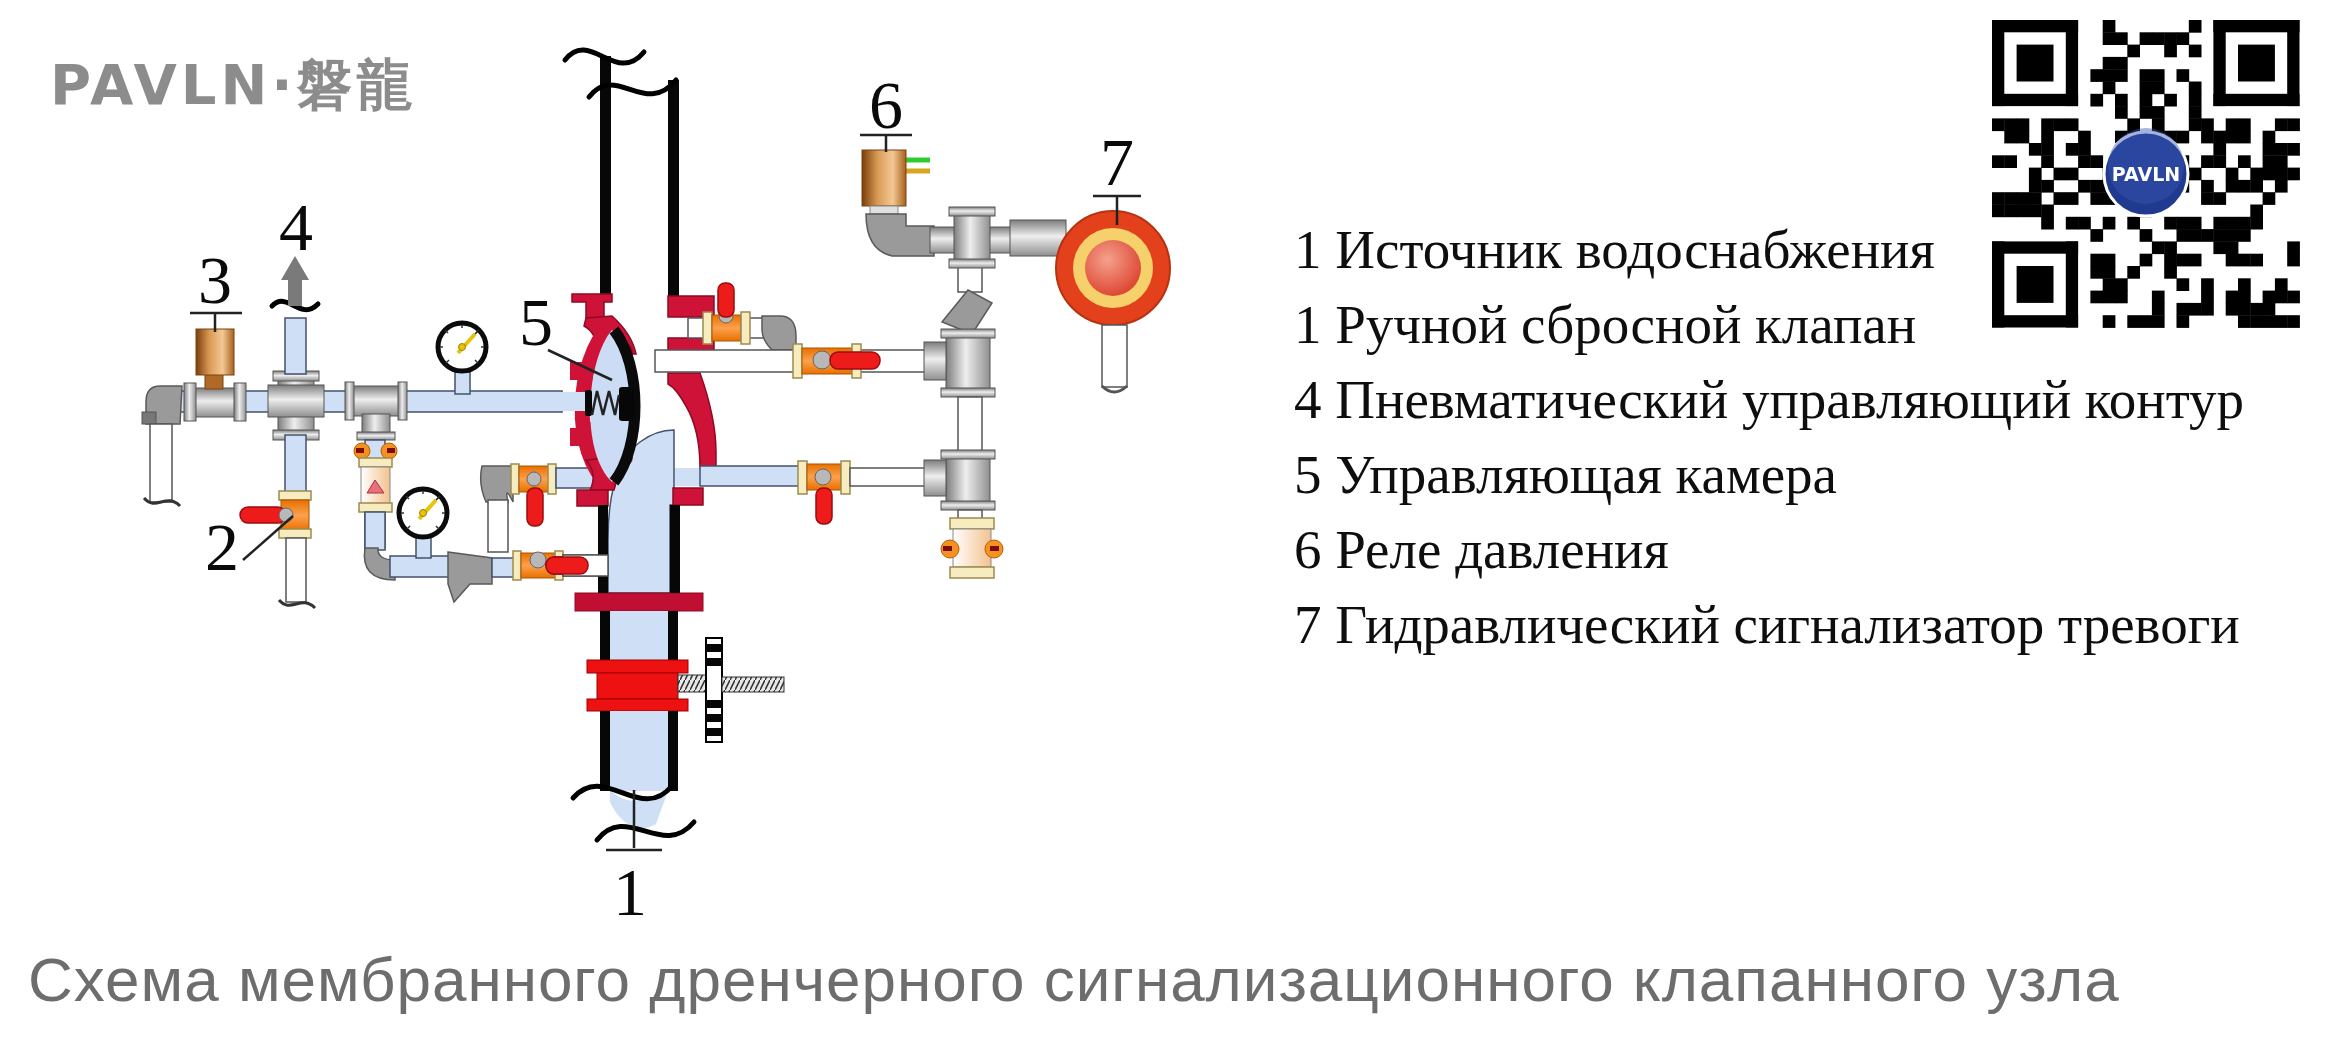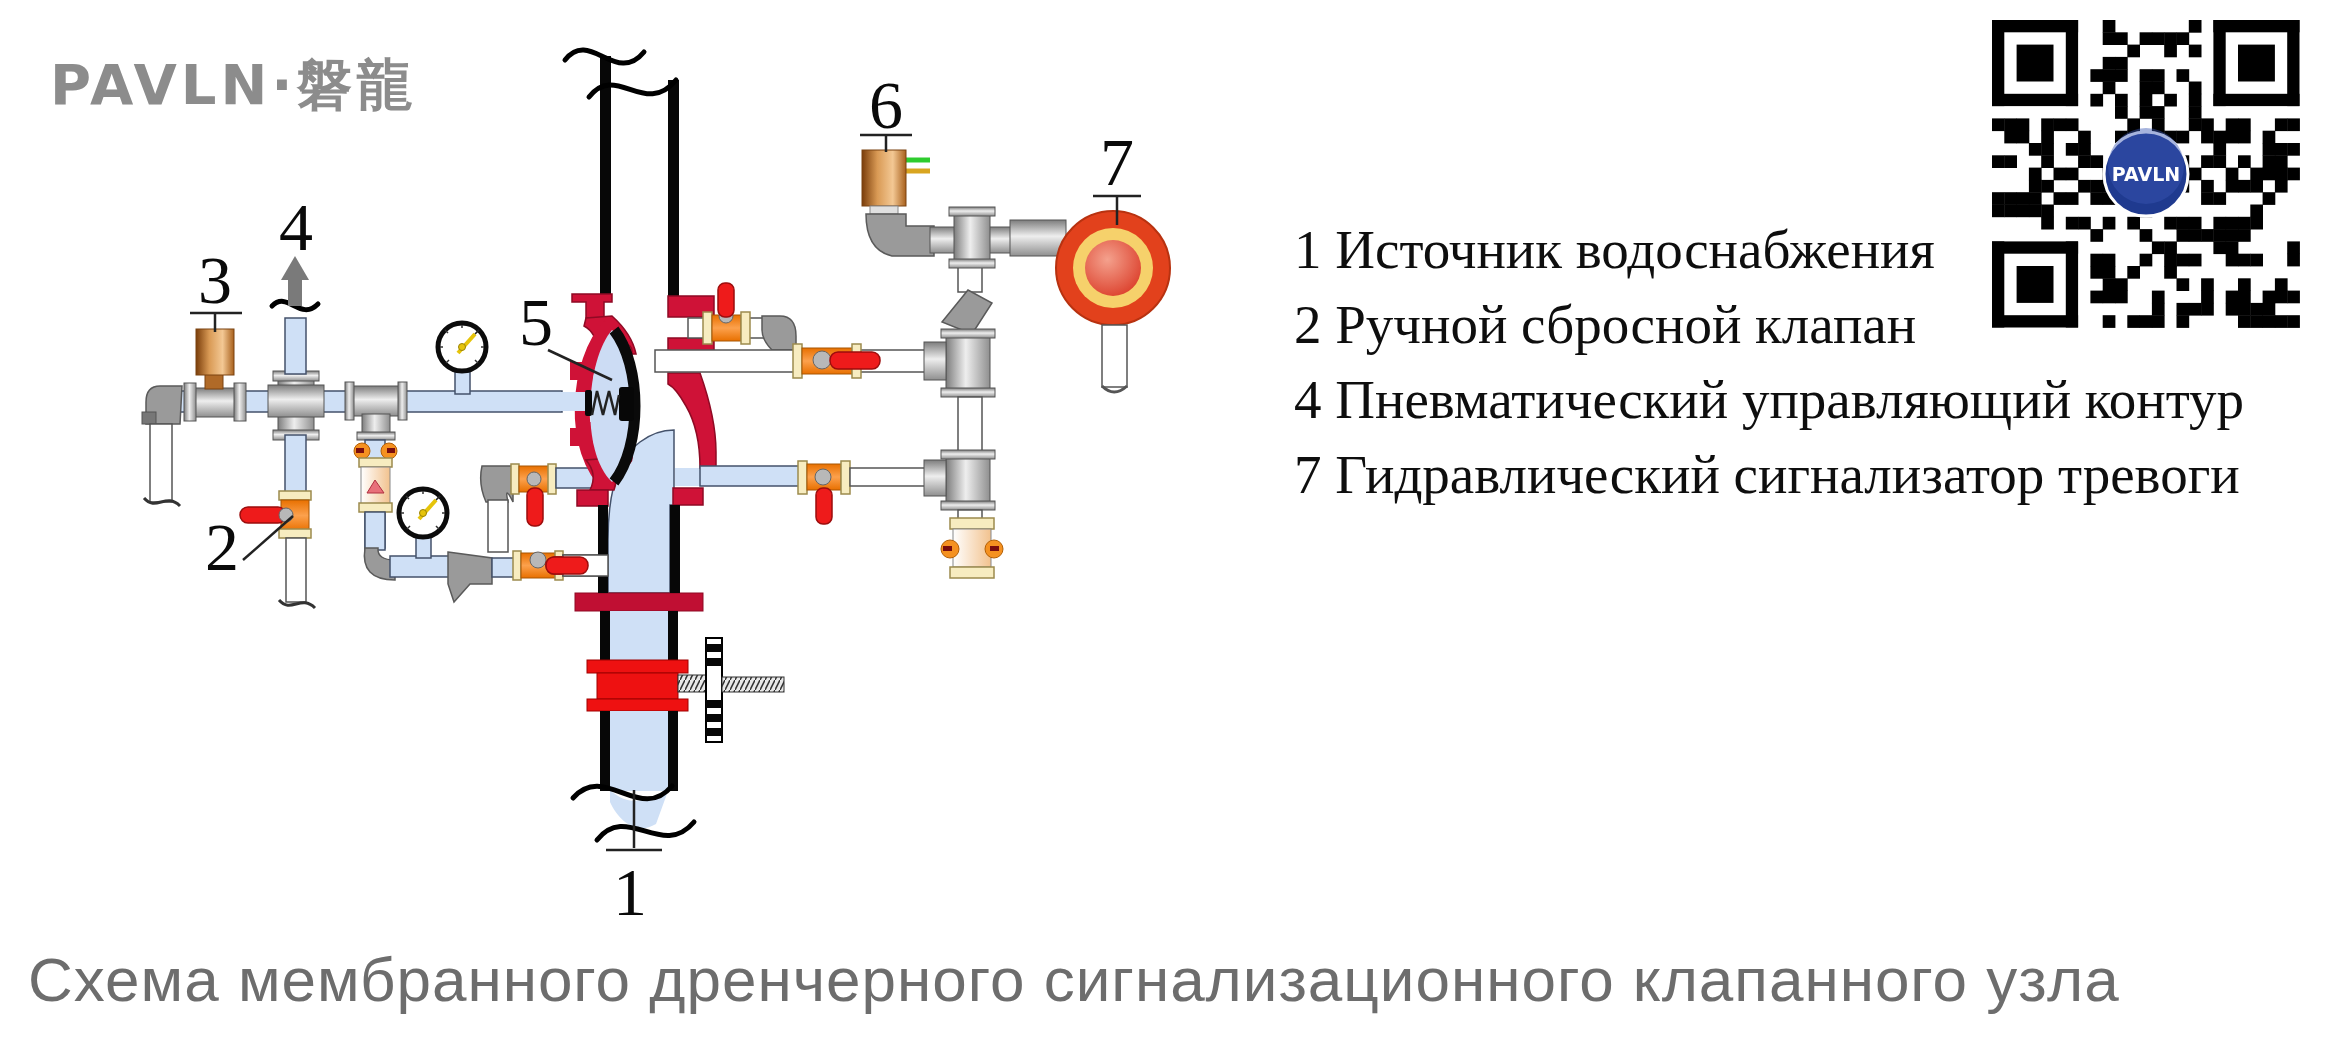--- a/index.html
+++ b/index.html
@@ -32,22 +32,24 @@
 </style>
 </head>
 <body>
 
 <div id="screen">
 
   <div id="logo">PAVLN·磐龍</div>
 
   <div id="legend">
     <div>1 Источник водоснабжения</div>
-    <div>2 Ручной сбросной клапан</div>
+    <div>1 Ручной сбросной клапан</div>
     <div>4 Пневматический управляющий контур</div>
+    <div>5 Управляющая камера</div>
+    <div>6 Реле давления</div>
     <div>7 Гидравлический сигнализатор тревоги</div>
   </div>
 
   <div id="title">Схема мембранного дренчерного сигнализационного клапанного узла</div>
 
   <svg width="2331" height="1045" viewBox="0 0 2331 1045" style="position:absolute;left:0;top:0;">
     <defs>
       <linearGradient id="gSilverV" x1="0" y1="0" x2="0" y2="1">
         <stop offset="0" stop-color="#7d7d7d"></stop>
           <stop offset="0.45" stop-color="#eeeeee"></stop>

